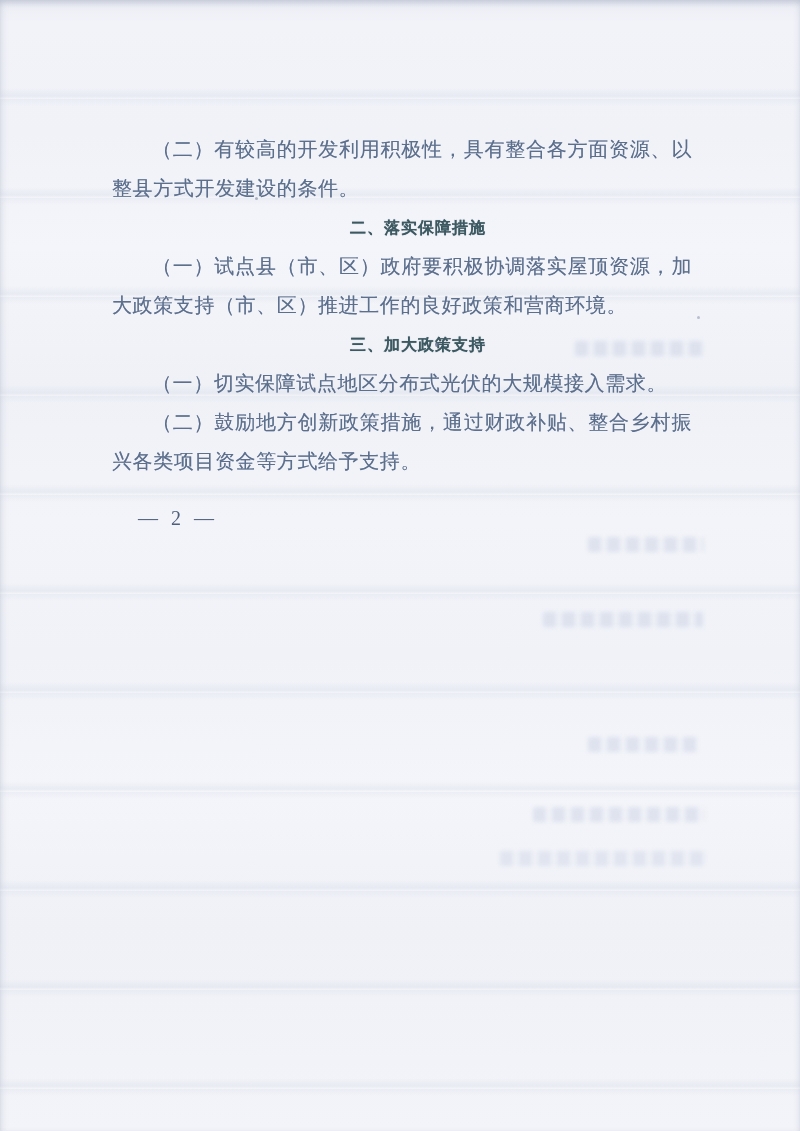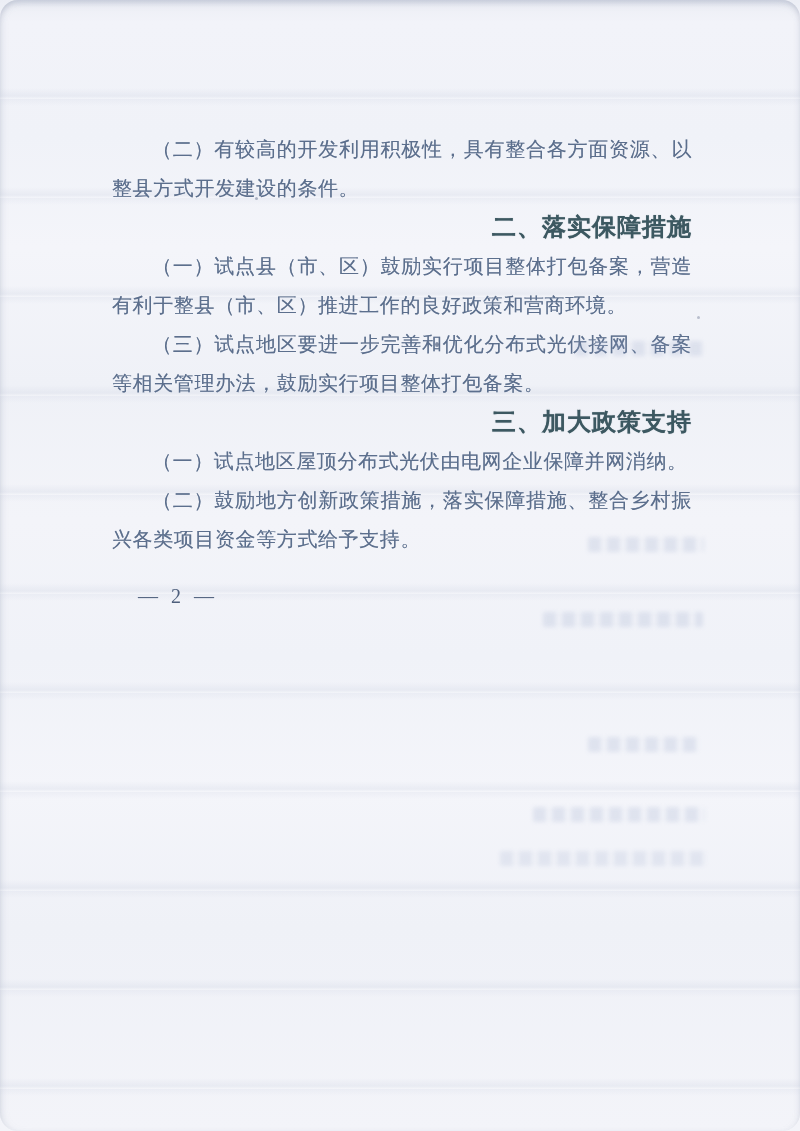--- a/index.html
+++ b/index.html
@@ -1,15 +1,15 @@
 <!DOCTYPE html>
 <html><head>
 <meta charset="utf-8">
 <style>
-  * { margin: 0; padding: 0; box-sizing: border-box; border-radius: 18px; }
+  * { margin: 0; padding: 0; box-sizing: border-box; }
 
   html, body {
     width: 800px;
     height: 1131px;
     overflow: hidden;
     font-family: "Liberation Serif", "DejaVu Serif", serif;
   }
 
   body {
     position: relative;
@@ -50,25 +50,25 @@
     font-size: 20px;
     line-height: 39px;
     letter-spacing: 0.6px;
     color: #5c6f8d;
     text-align: justify;
     text-indent: 2em;
     text-shadow: 0 0 0.6px rgba(92,111,141,0.55);
   }
 
   .doc-block.heading {
-    font-size: 24px;
+    font-size: 16px;
     font-weight: bold;
     color: #3c5861;
     letter-spacing: 1px;
-    text-align: right;
+    text-align: center;
     text-shadow: 0 0 0.7px rgba(52,80,88,0.7);
   }
 
   .page-footer {
     margin-top: 26px;
     margin-left: 26px;
     font-size: 20px;
     letter-spacing: 4px;
     color: #4e5f7c;
   }
@@ -104,25 +104,24 @@
 </style>
 </head>
 <body>
 
 <div class="scan-bands"></div>
 
 <div class="page">
 
   <div class="doc-block paragraph">（二）有较高的开发利用积极性，具有整合各方面资源、以整县方式开发建设的条件。</div>
   <div class="doc-block heading">二、落实保障措施</div>
-  <div class="doc-block paragraph">（一）试点县（市、区）鼓励实行项目整体打包备案，营造有利于整县（市、区）推进工作的良好政策和营商环境。</div>
-  <div class="doc-block paragraph">（三）试点地区要进一步完善和优化分布式光伏接网、备案等相关管理办法，鼓励实行项目整体打包备案。</div>
+  <div class="doc-block paragraph">（一）试点县（市、区）政府要积极协调落实屋顶资源，加大政策支持（市、区）推进工作的良好政策和营商环境。</div>
   <div class="doc-block heading">三、加大政策支持</div>
-  <div class="doc-block paragraph">（一）试点地区屋顶分布式光伏由电网企业保障并网消纳。</div>
-  <div class="doc-block paragraph">（二）鼓励地方创新政策措施，落实保障措施、整合乡村振兴各类项目资金等方式给予支持。</div>
+  <div class="doc-block paragraph">（一）切实保障试点地区分布式光伏的大规模接入需求。</div>
+  <div class="doc-block paragraph">（二）鼓励地方创新政策措施，通过财政补贴、整合乡村振兴各类项目资金等方式给予支持。</div>
 
   <div class="page-footer">— 2 —</div>
 
 </div>
 
 <div class="ghost g1"></div>
 <div class="ghost g2"></div>
 <div class="ghost g3"></div>
 <div class="ghost g4"></div>
 <div class="ghost g5"></div>

